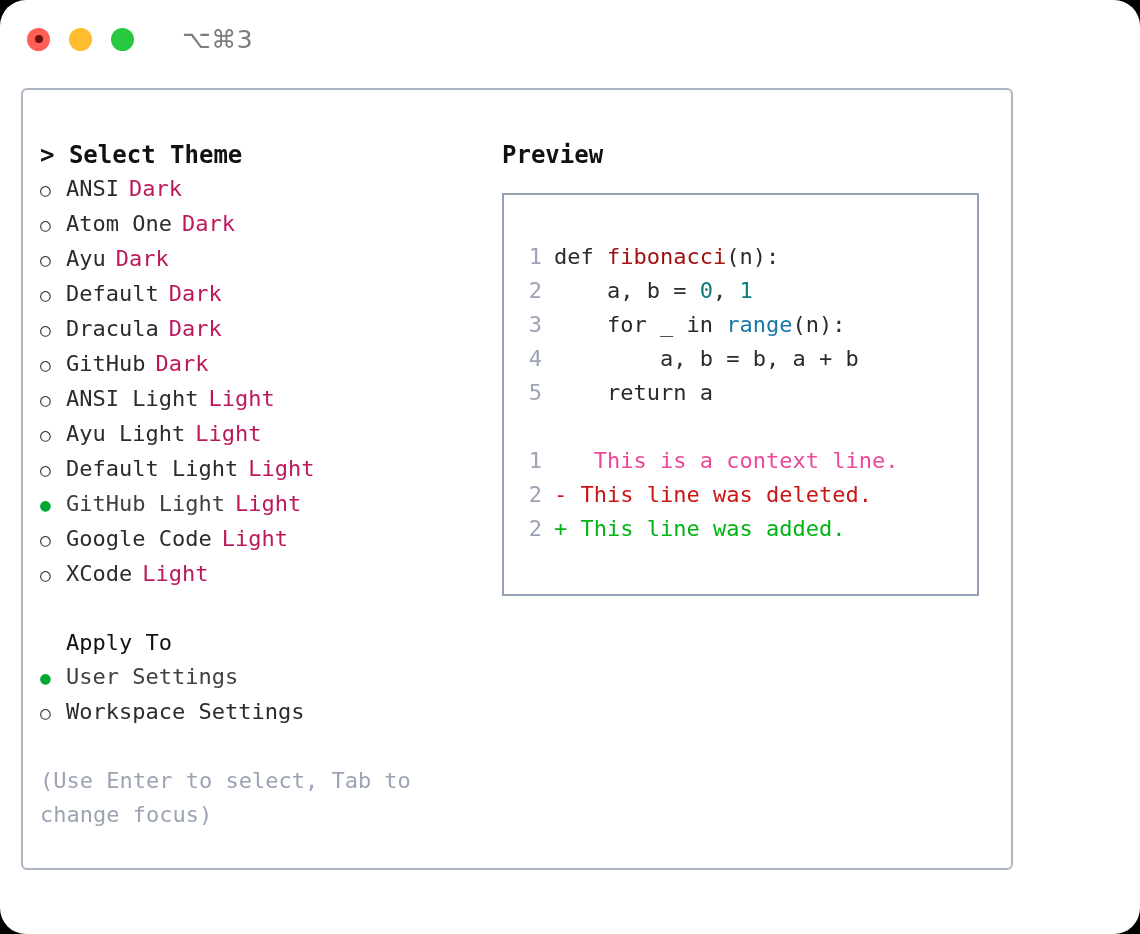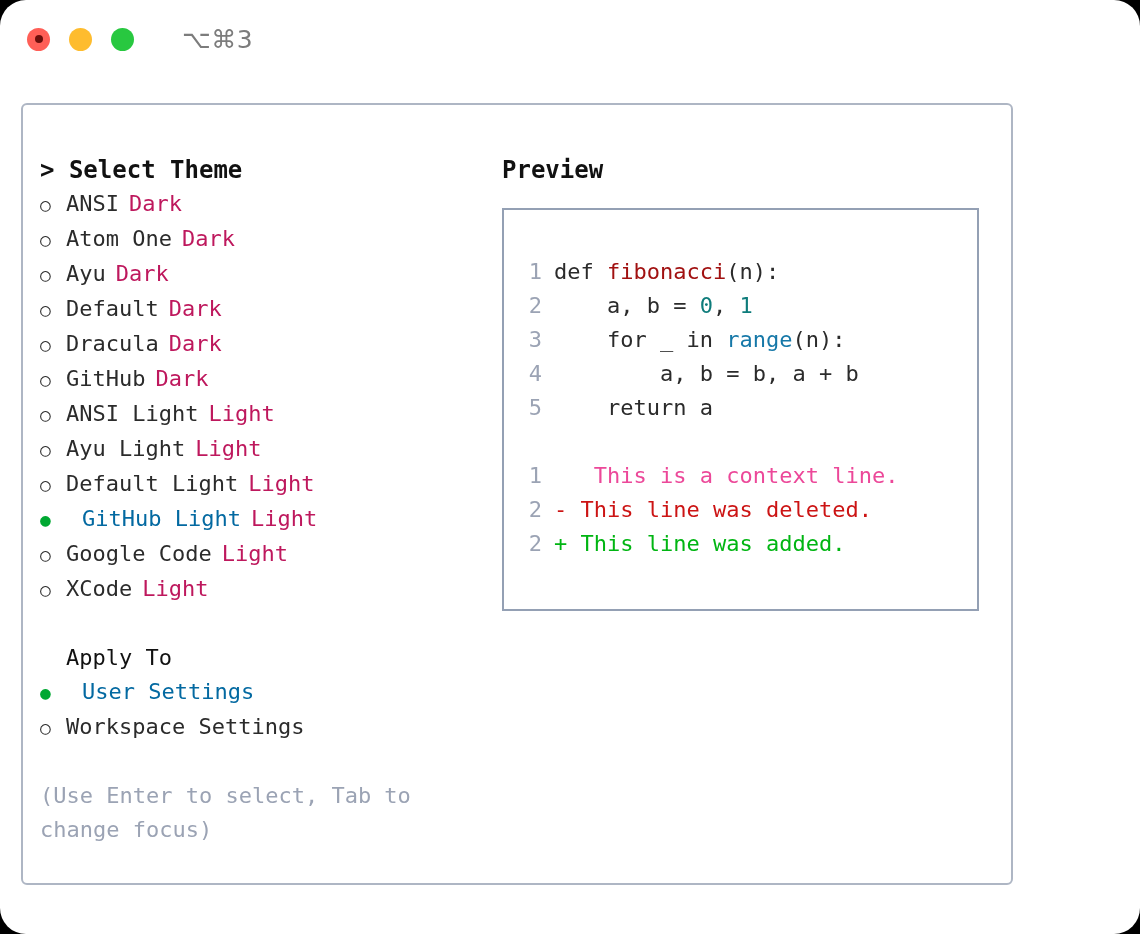--- a/index.html
+++ b/index.html
@@ -65,21 +65,21 @@
     font-size: 25px;
     letter-spacing: 0.5px;
     font-family: "DejaVu Sans", "Liberation Sans", sans-serif;
     white-space: pre;
   }
 
   
   .panel {
     position: absolute;
     left: 21px;
-    top: 103px;
+    top: 88px;
     width: 992px;
     height: 782px;
     border: 2px solid #aeb6c4;
     border-radius: 6px;
     box-sizing: border-box;
     background: #ffffff;
   }
 
   .panel-inner {
     position: absolute;
@@ -113,21 +113,21 @@
     color: #2b2b2b;
   }
   .opt-marker {
     width: 26px;
     flex: 0 0 26px;
     font-size: 18px;
     color: #2b2b2b;
     line-height: 34px;
   }
   .opt-row.selected .opt-marker { color: #00a832; }
-  .opt-row.selected .opt-label  { color: #0369a1; margin-left: 16px; }
+  .opt-row.selected .opt-label  { color: #404040; }
   .opt-label { color: #2b2b2b; }
   .opt-variant {
     color: #be185d;
     margin-left: 10px;
   }
 
   .spacer-block { height: 34px; }
 
   .group-heading {
     font-size: 22px;

